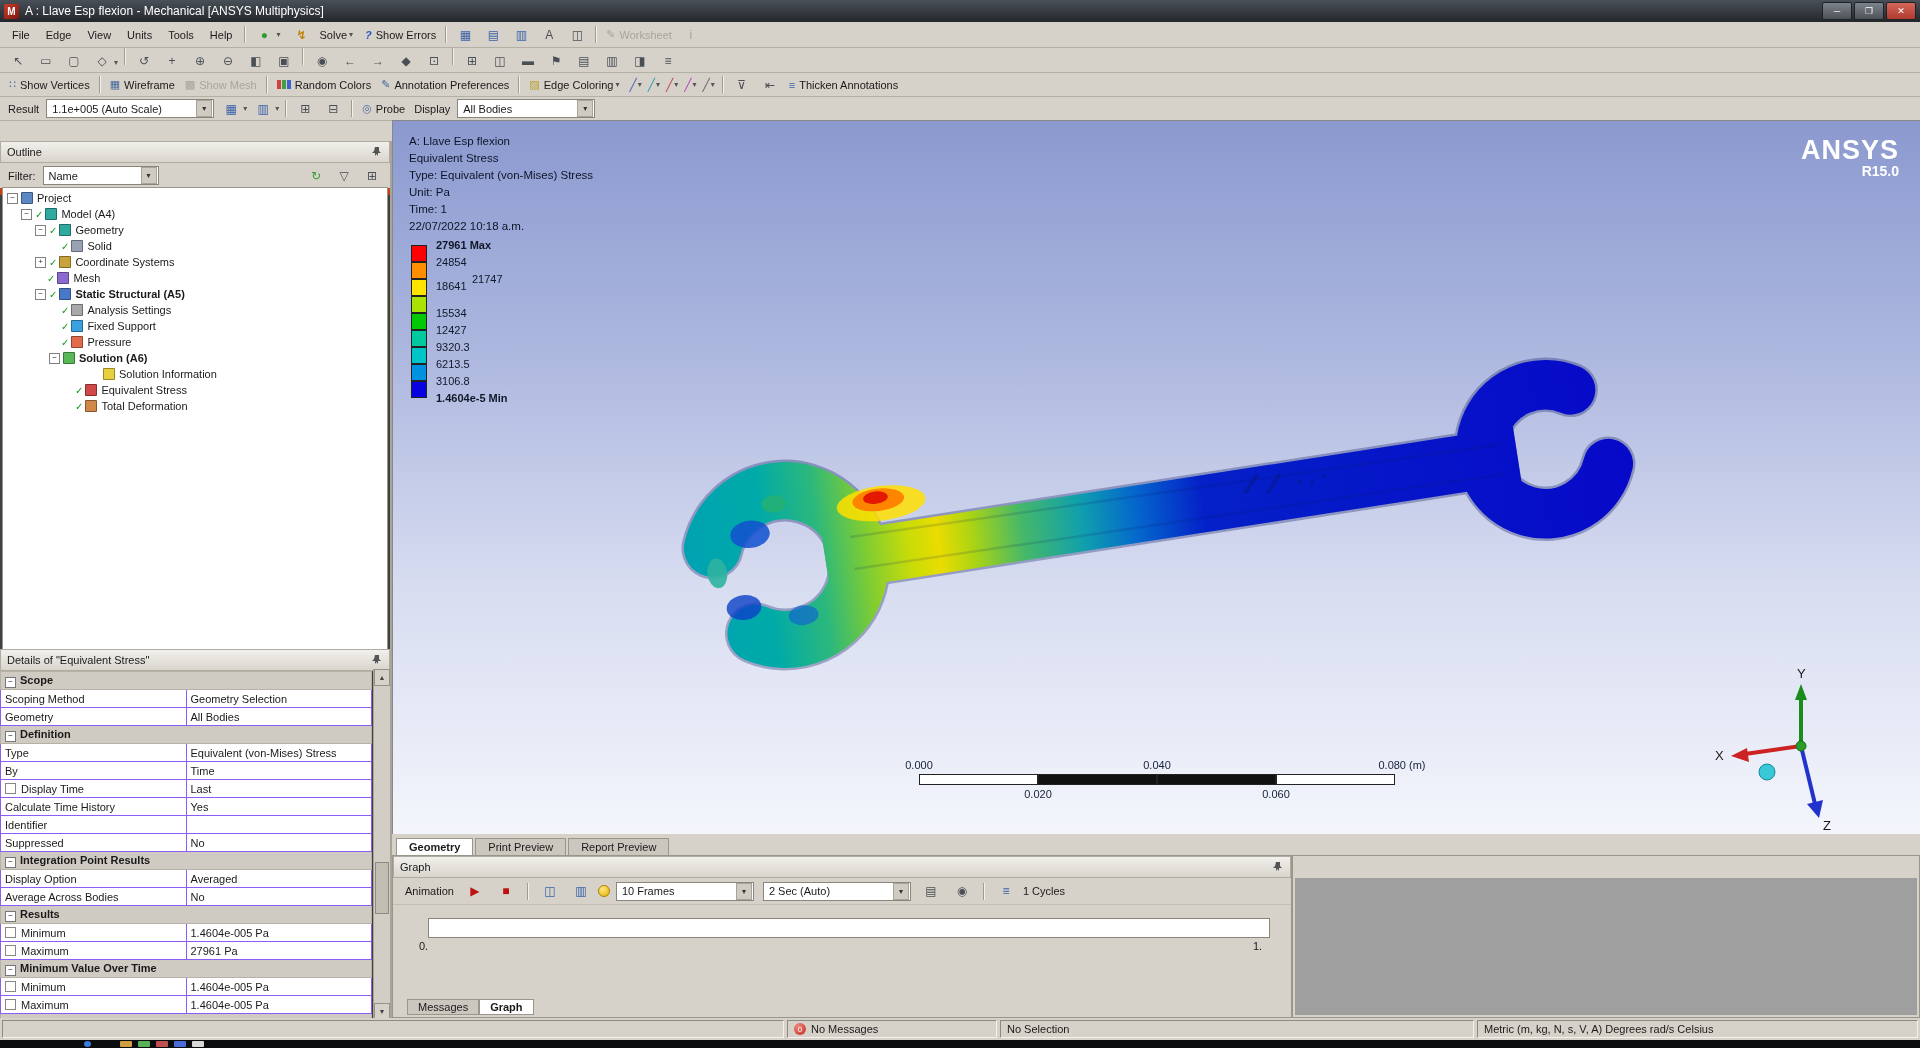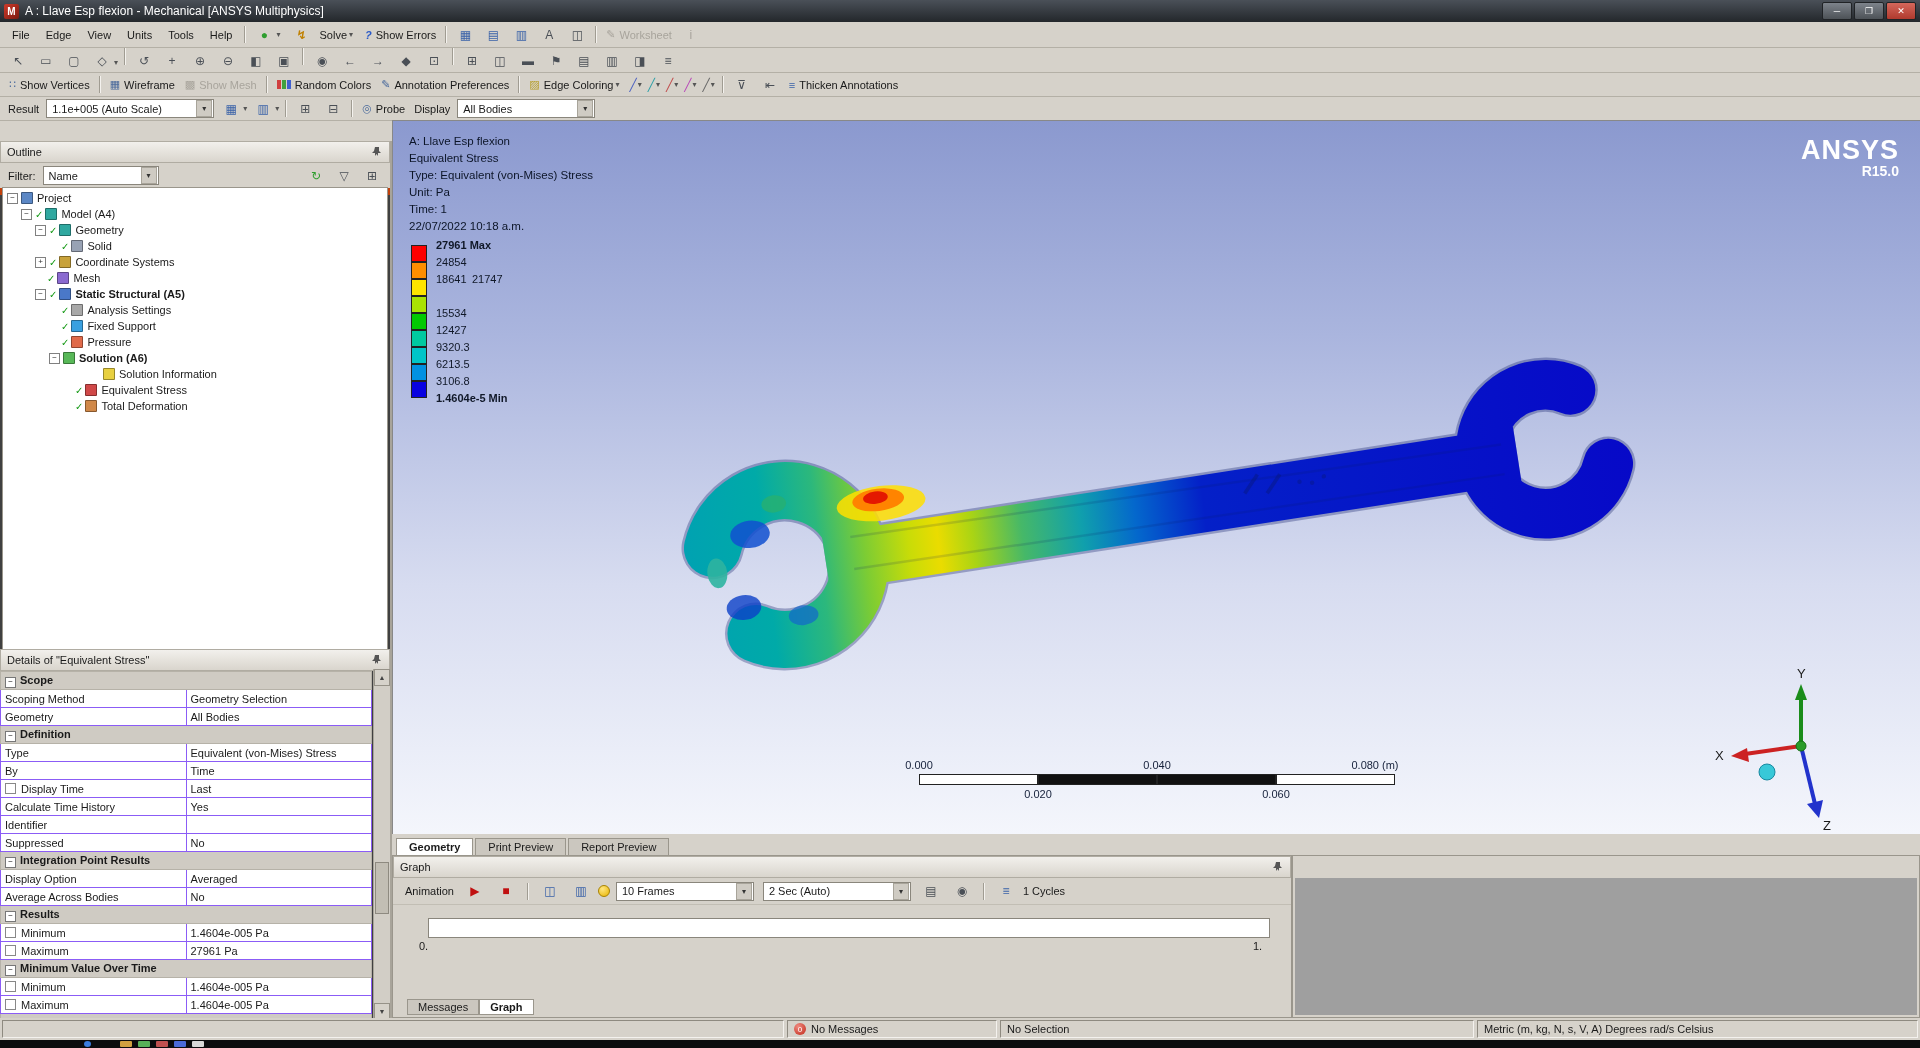--- a/index.html
+++ b/index.html
@@ -500,40 +500,40 @@
         <div class="lbox" style="top: 34px; background: rgb(255, 228, 0);"></div>
         <div class="lbox" style="top: 51px; background: rgb(170, 227, 3);"></div>
         <div class="lbox" style="top: 68px; background: rgb(2, 201, 2);"></div>
         <div class="lbox" style="top: 85px; background: rgb(0, 201, 160);"></div>
         <div class="lbox" style="top: 102px; background: rgb(0, 197, 200);"></div>
         <div class="lbox" style="top: 119px; background: rgb(1, 145, 225);"></div>
         <div class="lbox" style="top: 136px; background: rgb(9, 2, 224);"></div>
         <div class="llabel bold" style="top: -6px;">27961 Max</div>
         <div class="llabel" style="top: 11px;">24854</div>
         <div class="llabel" style="top: 28px; margin-left: 36px;">21747</div>
-        <div class="llabel" style="top: 28px;">18641</div>
+        <div class="llabel" style="top: 35px;">18641</div>
         <div class="llabel" style="top: 62px;">15534</div>
         <div class="llabel" style="top: 79px;">12427</div>
         <div class="llabel" style="top: 96px;">9320.3</div>
         <div class="llabel" style="top: 113px;">6213.5</div>
         <div class="llabel" style="top: 130px;">3106.8</div>
         <div class="llabel bold" style="top: 147px;">1.4604e-5 Min</div>
       </div>
     <div class="vp-logo">
       <div class="l1">ANSYS</div>
       <div class="l2">R15.0</div>
     </div>
     <div id="ruler">
         <div class="rseg" style="left: 0px; background: rgb(255, 255, 255);"></div>
         <div class="rseg" style="left: 119px; background: rgb(17, 17, 17);"></div>
         <div class="rseg" style="left: 238px; background: rgb(17, 17, 17);"></div>
         <div class="rseg" style="left: 357px; background: rgb(255, 255, 255);"></div>
         <span class="rl top" style="left: 0px;">0.000</span>
         <span class="rl top" style="left: 238px;">0.040</span>
-        <span class="rl top" style="left: 456px;">0.080 (m)</span>
+        <span class="rl top" style="left: 483px;">0.080 (m)</span>
         <span class="rl bot" style="left: 119px;">0.020</span>
         <span class="rl bot" style="left: 357px;">0.060</span>
       </div>
   </div>
 
   <div class="tabsrow">
       <span id="geo-tabs" style="display:flex;align-items:flex-end">
         <span class="gtab active">Geometry</span>
         <span class="gtab">Print Preview</span>
         <span class="gtab">Report Preview</span>

